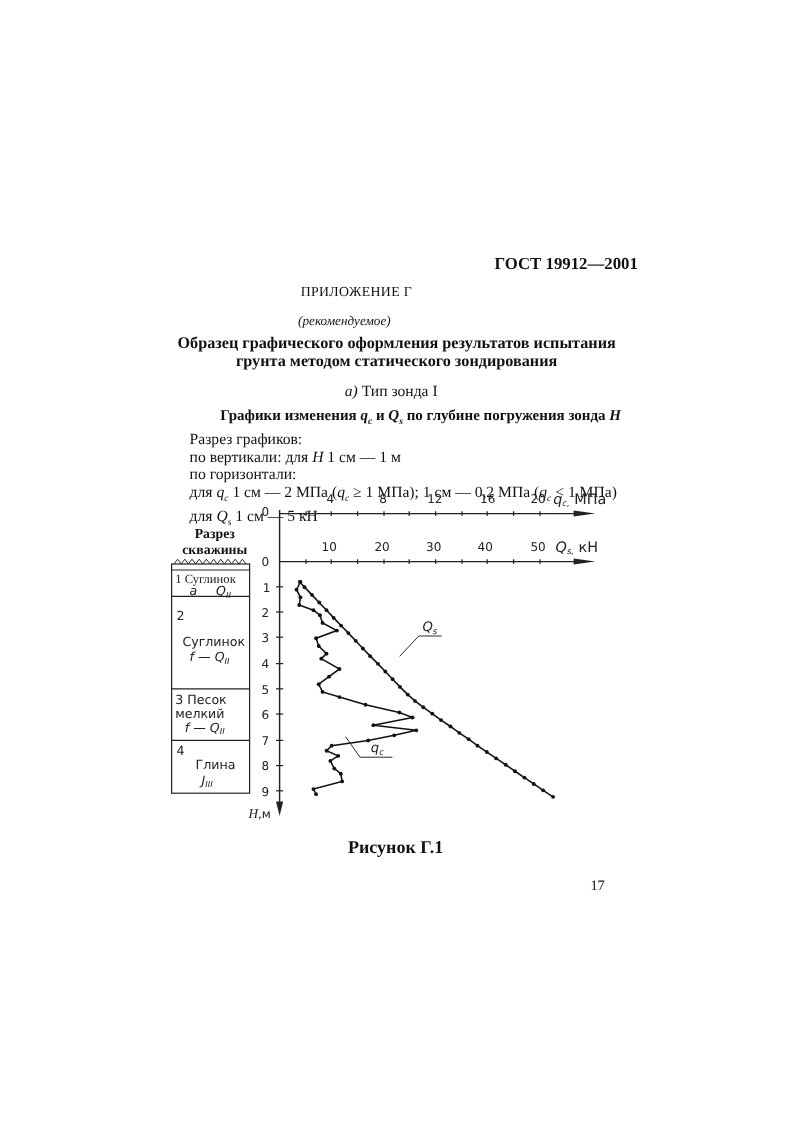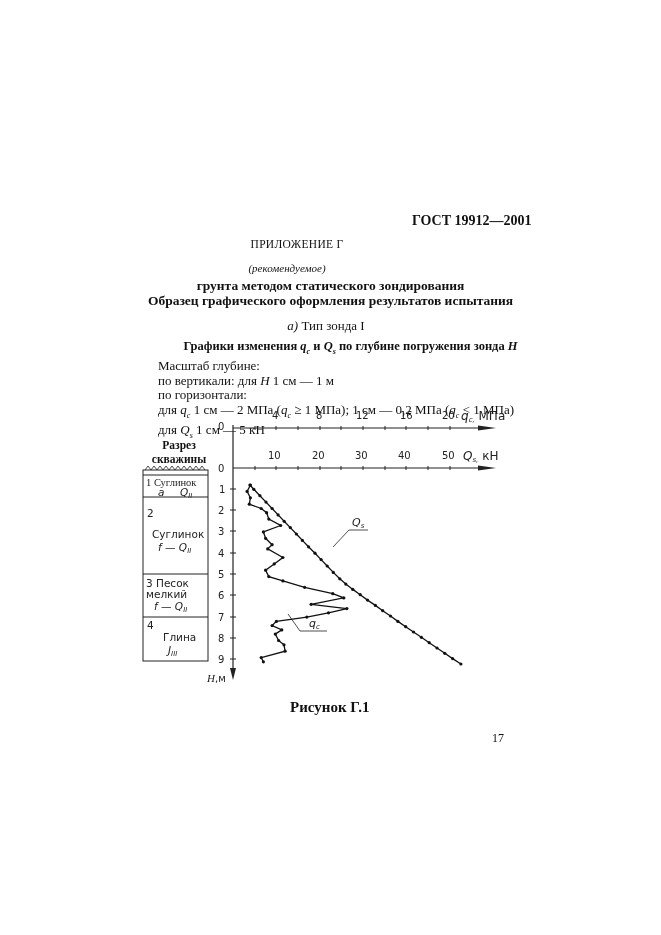--- a/index.html
+++ b/index.html
@@ -11,34 +11,34 @@
   .serif { font-family:"Liberation Serif", serif; }
 </style>
 </head>
 <body>
 
 <div class="abs gost">ГОСТ 19912—2001</div>
 <div class="abs appendix">ПРИЛОЖЕНИЕ Г</div>
 <div class="abs" style="left:0;width:574px;top:262px;text-align:center;font-size:11px;font-style:italic;">(рекомендуемое)</div>
 
 <div class="abs" style="left:0;width:661px;top:278px;text-align:center;font-size:13.5px;font-weight:bold;line-height:15px;">
+  <div>Образец графического оформления результатов испытания</div>
   <div>грунта методом статического зондирования</div>
-  <div>Образец графического оформления результатов испытания</div>
 </div>
 
 <div class="abs" style="left:4px;width:644px;top:318px;text-align:center;font-size:13px;">
   <i>а)</i><span> Тип зонда I</span>
 </div>
 
 <div class="abs" style="left:0;width:661px;top:339px;text-align:center;font-size:12.5px;font-weight:bold;margin-left:20px;">
   Графики изменения <i>q</i><sub style="font-size:8px"><i>c</i></sub> и <i>Q</i><sub style="font-size:8px"><i>s</i></sub> по глубине погружения зонда <i>H</i>
 </div>
 
 <div class="abs" style="left:158px;top:359px;font-size:13px;line-height:14.5px;">
-  <div>Масштаб глубине:</div>
+  <div>Разрез графиков:</div>
   <div>по вертикали: для <i>H</i> 1 см — 1 м</div>
   <div>по горизонтали:</div>
   <div>для <i>q</i><sub style="font-size:8px"><i>c</i></sub> 1 см — 2 МПа (<i>q</i><sub style="font-size:8px"><i>c</i></sub> ≥ 1 МПа); 1 см — 0,2 МПа (<i>q</i><sub style="font-size:8px"><i>c</i></sub> &lt; 1 МПа)</div>
   <div>для <i>Q</i><sub style="font-size:8px"><i>s</i></sub> 1 см — 5 кН</div>
 </div>
 
 <div class="abs" style="left:148px;top:438px;width:62px;text-align:center;font-size:11.5px;font-weight:bold;line-height:14px;font-family:Liberation Serif, serif;">
   <div>Разрез</div>
   <div>скважины</div>
 </div>

